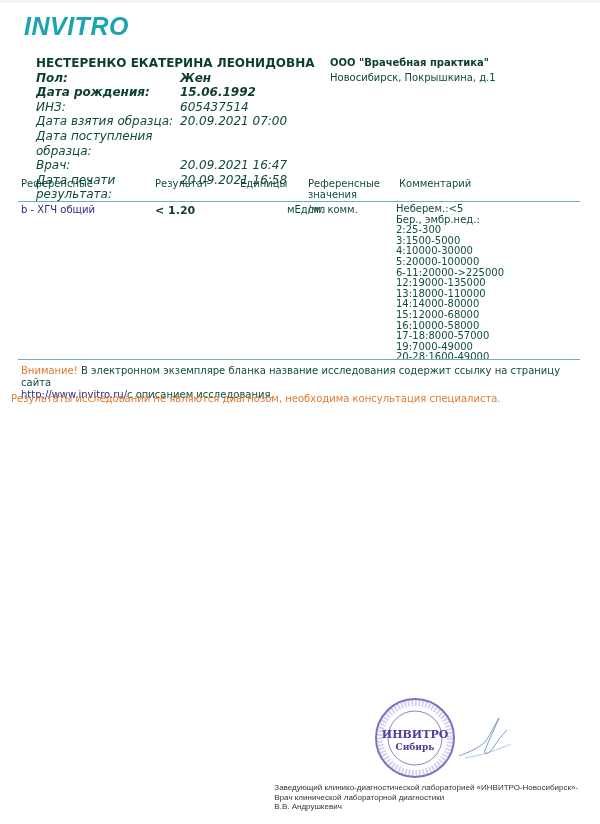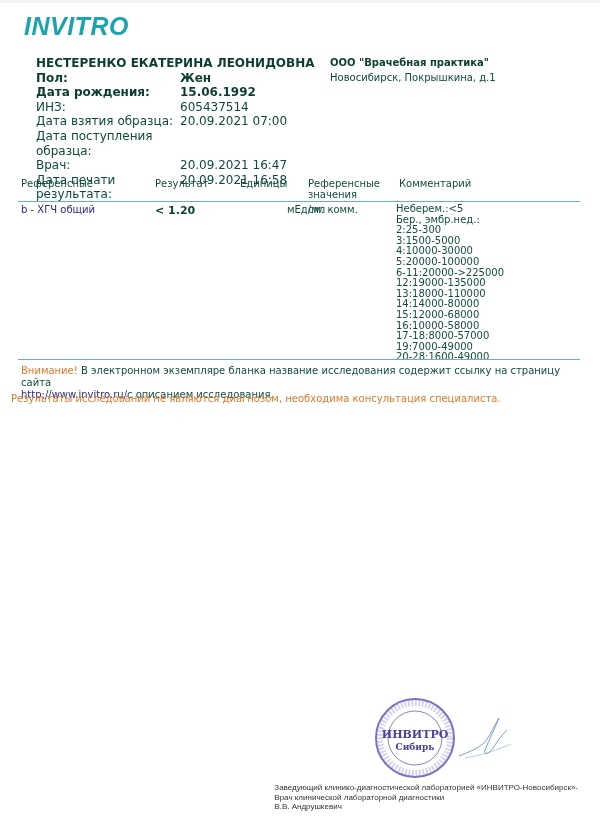--- a/index.html
+++ b/index.html
@@ -7,21 +7,21 @@
     width: 600px; height: 824px; background: #ffffff; position: relative; overflow: hidden;
     font-family: "DejaVu Sans", sans-serif; color: #0e4a3c;
   }
   .topbar { position: absolute; left: 0; top: 0; width: 600px; height: 3px; background: #f4f4f4; }
   .logo {
     position: absolute; left: 24px; top: 12px; font-family: "Liberation Sans", sans-serif;
     font-weight: bold; font-style: italic; font-size: 25px; color: #1ba3b0; letter-spacing: 0.5px;
   }
   .patient { position: absolute; left: 36px; top: 56px; font-size: 12px; line-height: 14.6px; }
   .patient .name { font-weight: bold; color: #0c3d30; }
-  .info-row { display: flex; }
+  .info-row { display: flex; font-style: italic; }
   .info-row .lbl { width: 144px; }
   .info-row.bold { font-weight: bold; color: #0c3d30; }
   .info-row .val { }
   .lab { position: absolute; left: 330px; top: 56px; font-size: 10px; line-height: 14.6px; }
   .lab .org { font-weight: bold; color: #0c3d30; }
   .thead { position: absolute; top: 178px; left: 0; width: 600px; font-size: 10px; color: #124d3e; }
   .thead div { position: absolute; line-height: 11px; }
   .line { position: absolute; left: 18px; width: 562px; height: 1px; background: #6bb2b9; }
   .row { position: absolute; top: 204px; left: 0; width: 600px; font-size: 10px; }
   .row .study { position: absolute; left: 21px; color: #2b2a8a; cursor: pointer; }

